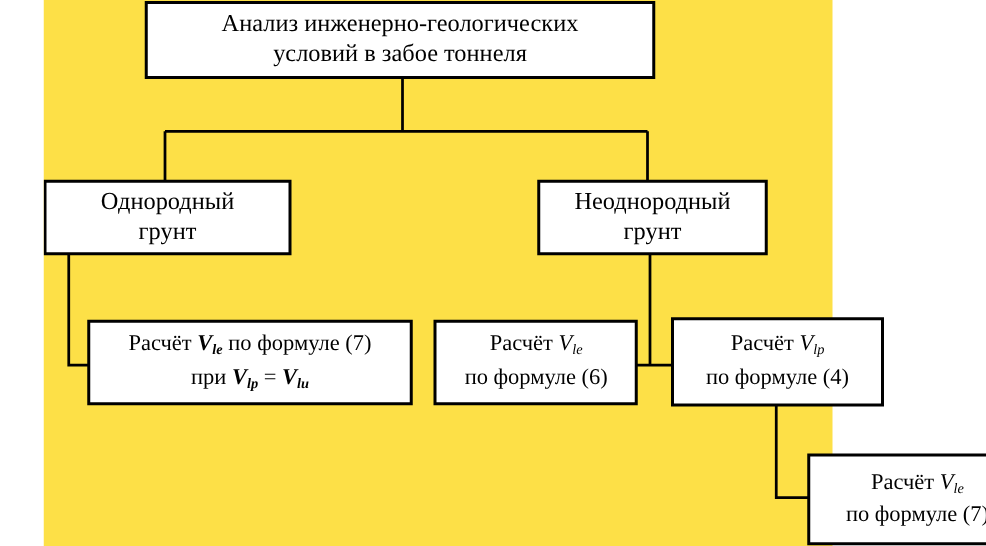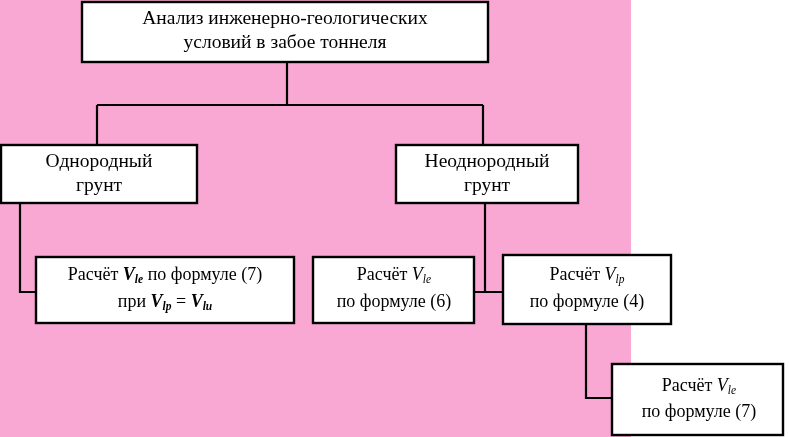--- a/index.html
+++ b/index.html
@@ -11,21 +11,22 @@
   body {
     width: 789px;
     height: 437px;
     overflow: hidden;
     font-family: "Liberation Serif", "DejaVu Serif", serif;
   }
   #diagram-root {
     position: relative;
     width: 631px;
     height: 437px;
-    background: #f9a8d4;
+    background: #fde047;
+    margin-left: 35px;
   }
   svg.flowchart {
     display: block;
     width: 789px;
     height: 437px;
   }
   .box-rect {
     fill: #ffffff;
     stroke: #000000;
     stroke-width: 2.4;

